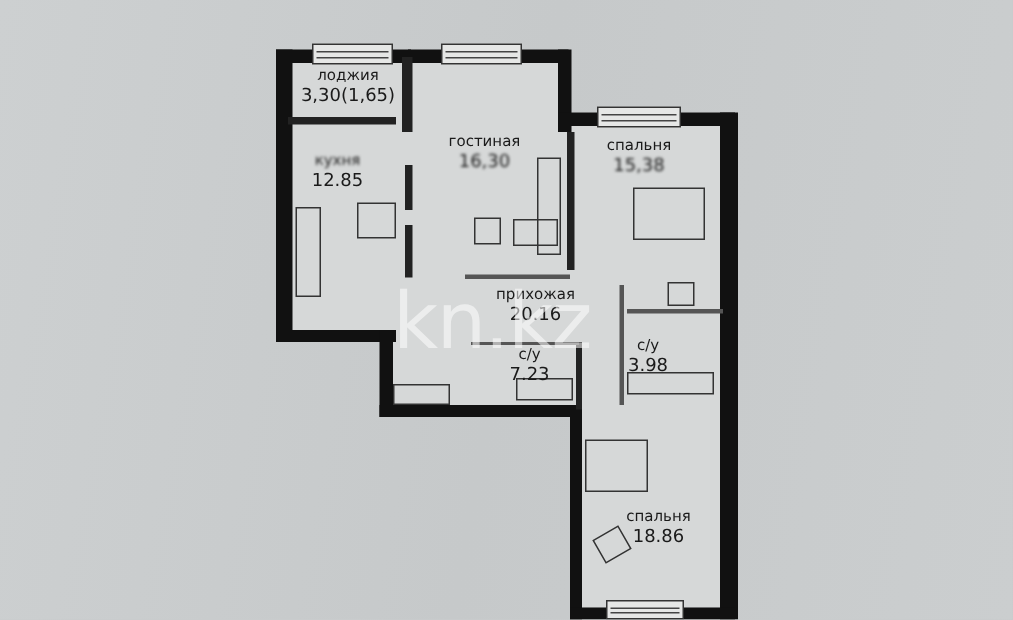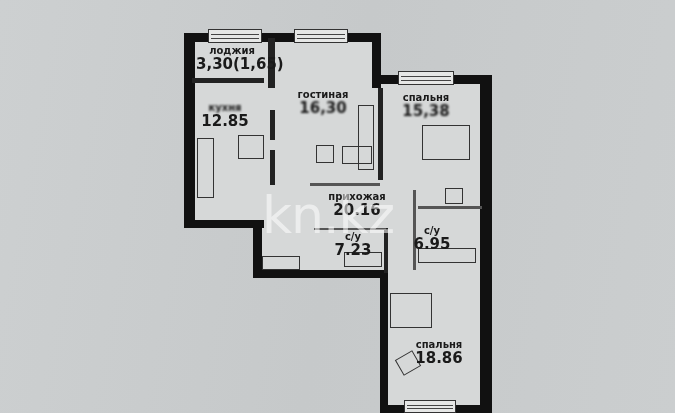--- a/index.html
+++ b/index.html
@@ -11,22 +11,22 @@
   .paper { position:absolute; left:0; top:0; width:675px; height:413px;
     background:linear-gradient(100deg,#cdd0d1 0%,#c6c9ca 50%,#cbcecf 100%); }
   .floor { position:absolute; background:#d6d8d8; }
   .wall { position:absolute; background:#111; }
   .iwall { position:absolute; background:#222; }
   .thin { position:absolute; background:#555; }
   .window { position:absolute; background:#e6e7e6; border:1px solid #333; box-sizing:border-box; }
   .window::before, .window::after { content:""; position:absolute; left:2px; right:2px; height:1px; background:#444; }
   .window::before { top:35%; } .window::after { top:65%; }
   .label { position:absolute; text-align:center; color:#1a1a1a; line-height:1.05; }
-  .lname { font-size:10px; font-weight:bold; display:block; }
-  .larea { font-size:15px; font-weight:bold; display:block; }
+  .lname { font-size:10px; font-weight:normal; display:block; }
+  .larea { font-size:12px; font-weight:normal; display:block; }
   .furn { position:absolute; border:1px solid #333; box-sizing:border-box; }
   .watermark { position:absolute; left:262px; top:185px; font-size:52px; font-weight:normal;
     color:rgba(255,255,255,0.55); letter-spacing:-1px; }
 </style>
 </head>
 <body>
 
 <div class="paper"></div>
 
 <div>
@@ -95,21 +95,21 @@
   <div class="label" style="left:322px;top:192px;width:70px;">
     <span class="lname">прихожая</span>
     <span class="larea">20.16</span>
   </div>
   <div class="label" style="left:333px;top:232px;width:40px;">
     <span class="lname">с/у</span>
     <span class="larea">7.23</span>
   </div>
   <div class="label" style="left:412px;top:226px;width:40px;">
     <span class="lname">с/у</span>
-    <span class="larea">6.95</span>
+    <span class="larea">3.98</span>
   </div>
   <div class="label" style="left:404px;top:340px;width:70px;">
     <span class="lname">спальня</span>
     <span class="larea">18.86</span>
   </div>
 
   <div class="watermark">kn.kz</div>
 </div>
 
 </body></html>

